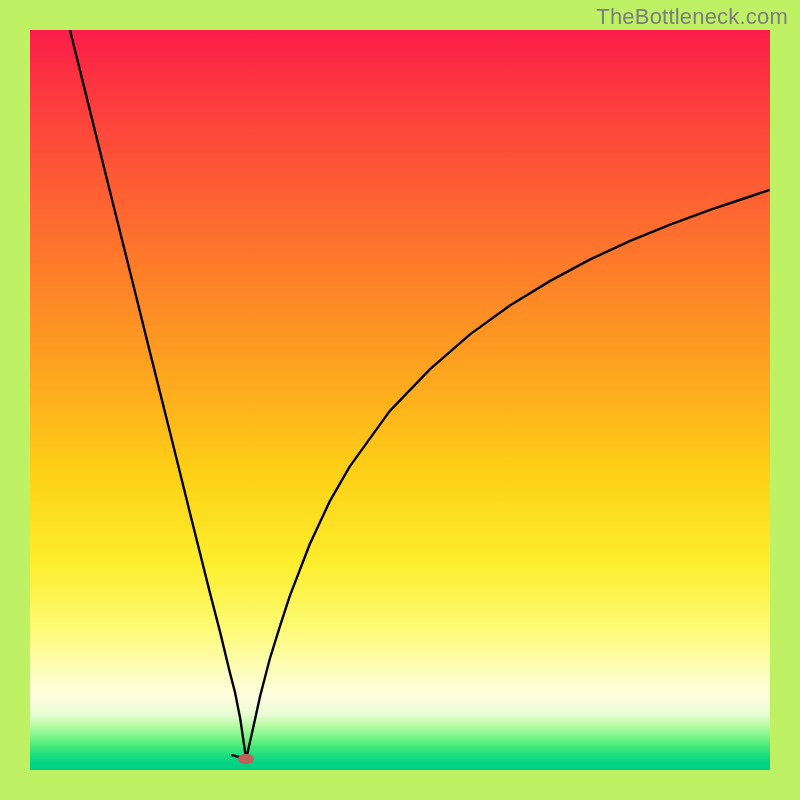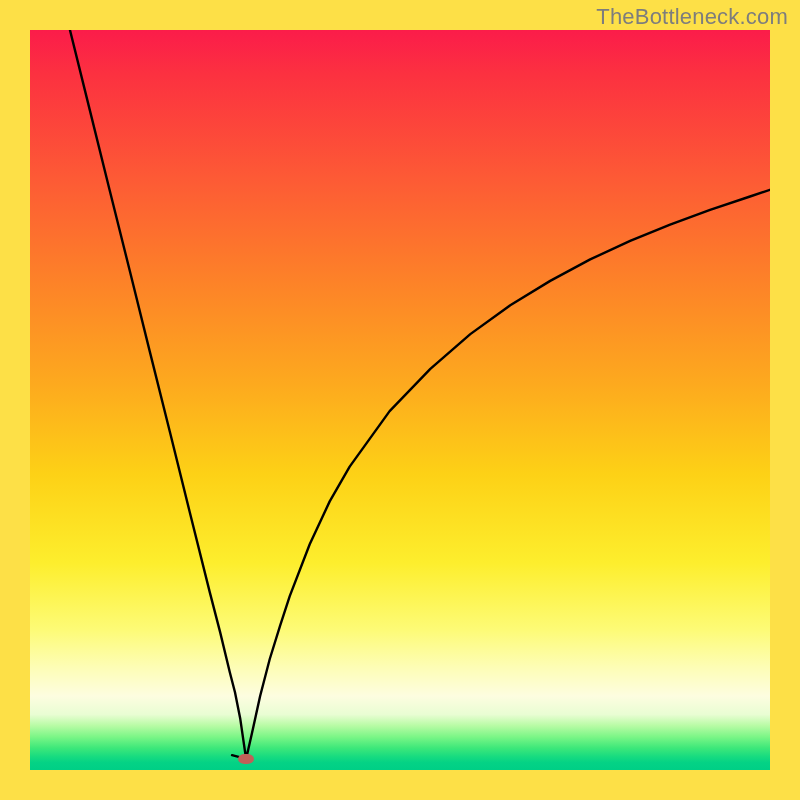--- a/index.html
+++ b/index.html
@@ -8,21 +8,21 @@
     width: 800px;
     height: 800px;
     background: #000;
     font-family: Arial, Helvetica, sans-serif;
     overflow: hidden;
   }
   .frame {
     position: relative;
     width: 800px;
     height: 800px;
-    background: #fde047;
+    background: #bef264;
   }
   .plot-area {
     position: absolute;
     left: 30px;
     top: 30px;
     width: 740px;
     height: 740px;
     overflow: hidden;
   }
   .gradient-fill {

